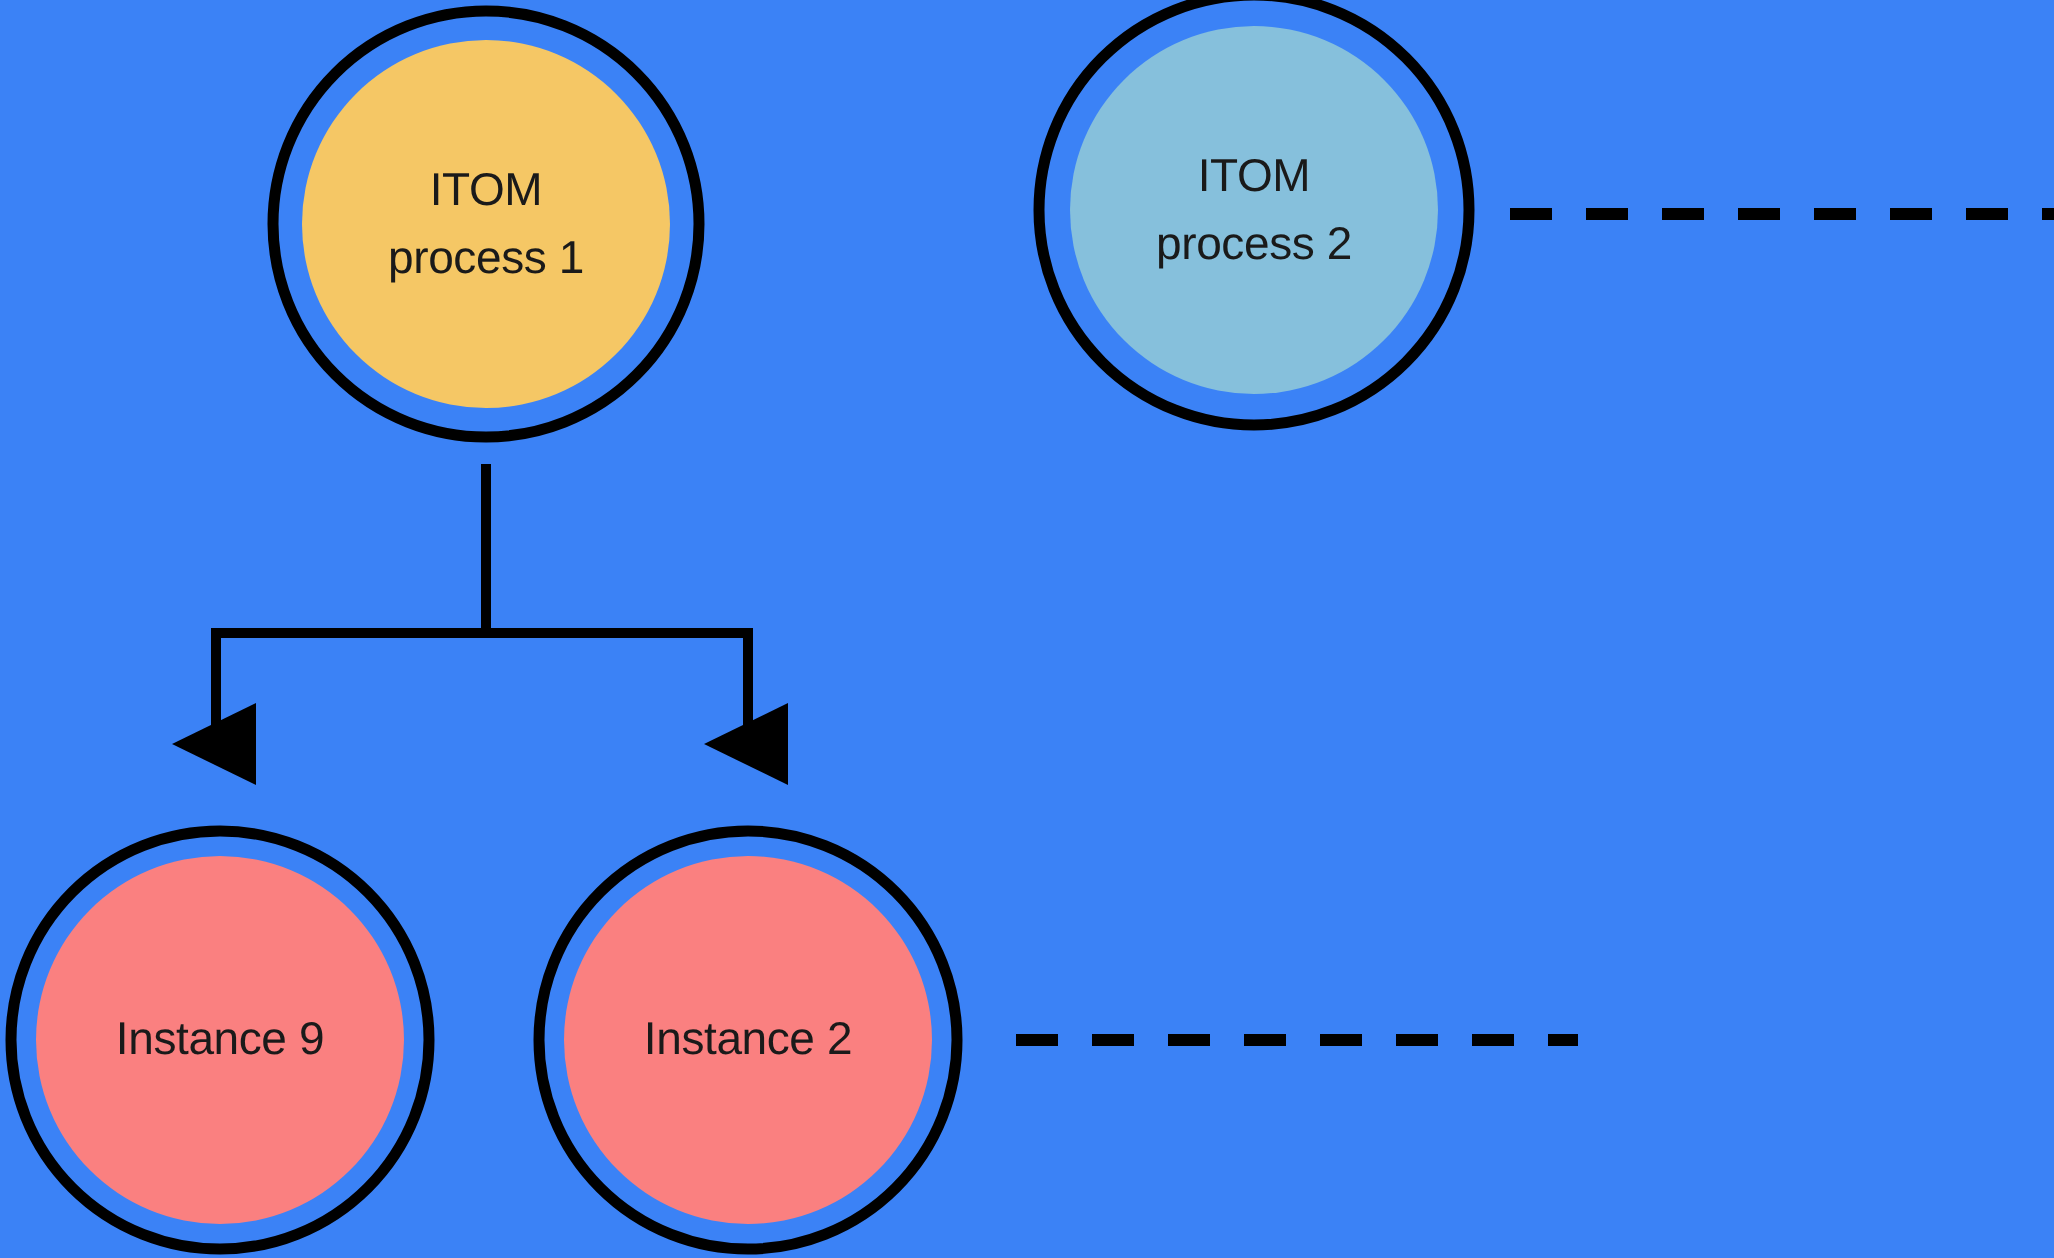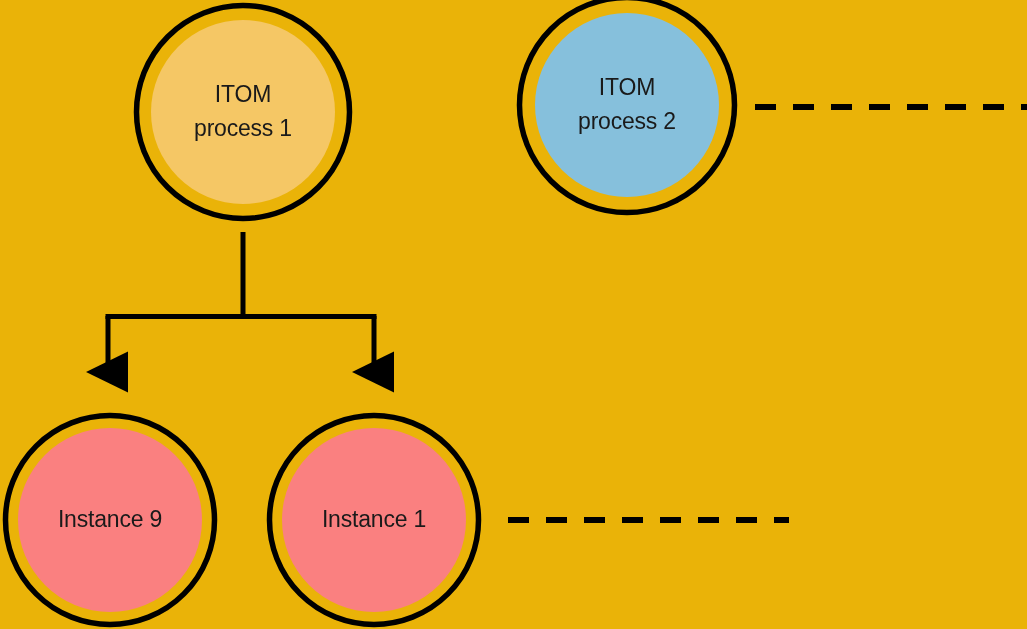--- a/index.html
+++ b/index.html
@@ -10,21 +10,21 @@
   body {
     width: 1027px;
     height: 629px;
     overflow: hidden;
     font-family: "Liberation Sans", sans-serif;
   }
   #diagram-canvas {
     position: relative;
     width: 1027px;
     height: 629px;
-    background: #eab308;
+    background: #3b82f6;
   }
   #diagram-svg {
     position: absolute;
     top: 0;
     left: 0;
     width: 1027px;
     height: 629px;
     display: block;
   }
   .node-label {
@@ -90,15 +90,15 @@
   </svg>
 
   <div class="node-label" style="left:243px; top:112px;">ITOM
 process 1</div>
 
   <div class="node-label" style="left:627px; top:105px;">ITOM
 process 2</div>
 
   <div class="node-label" style="left:110px; top:520px;">Instance 9</div>
 
-  <div class="node-label" style="left:374px; top:520px;">Instance 1</div>
+  <div class="node-label" style="left:374px; top:520px;">Instance 2</div>
 
 </div>
 
 </body></html>

